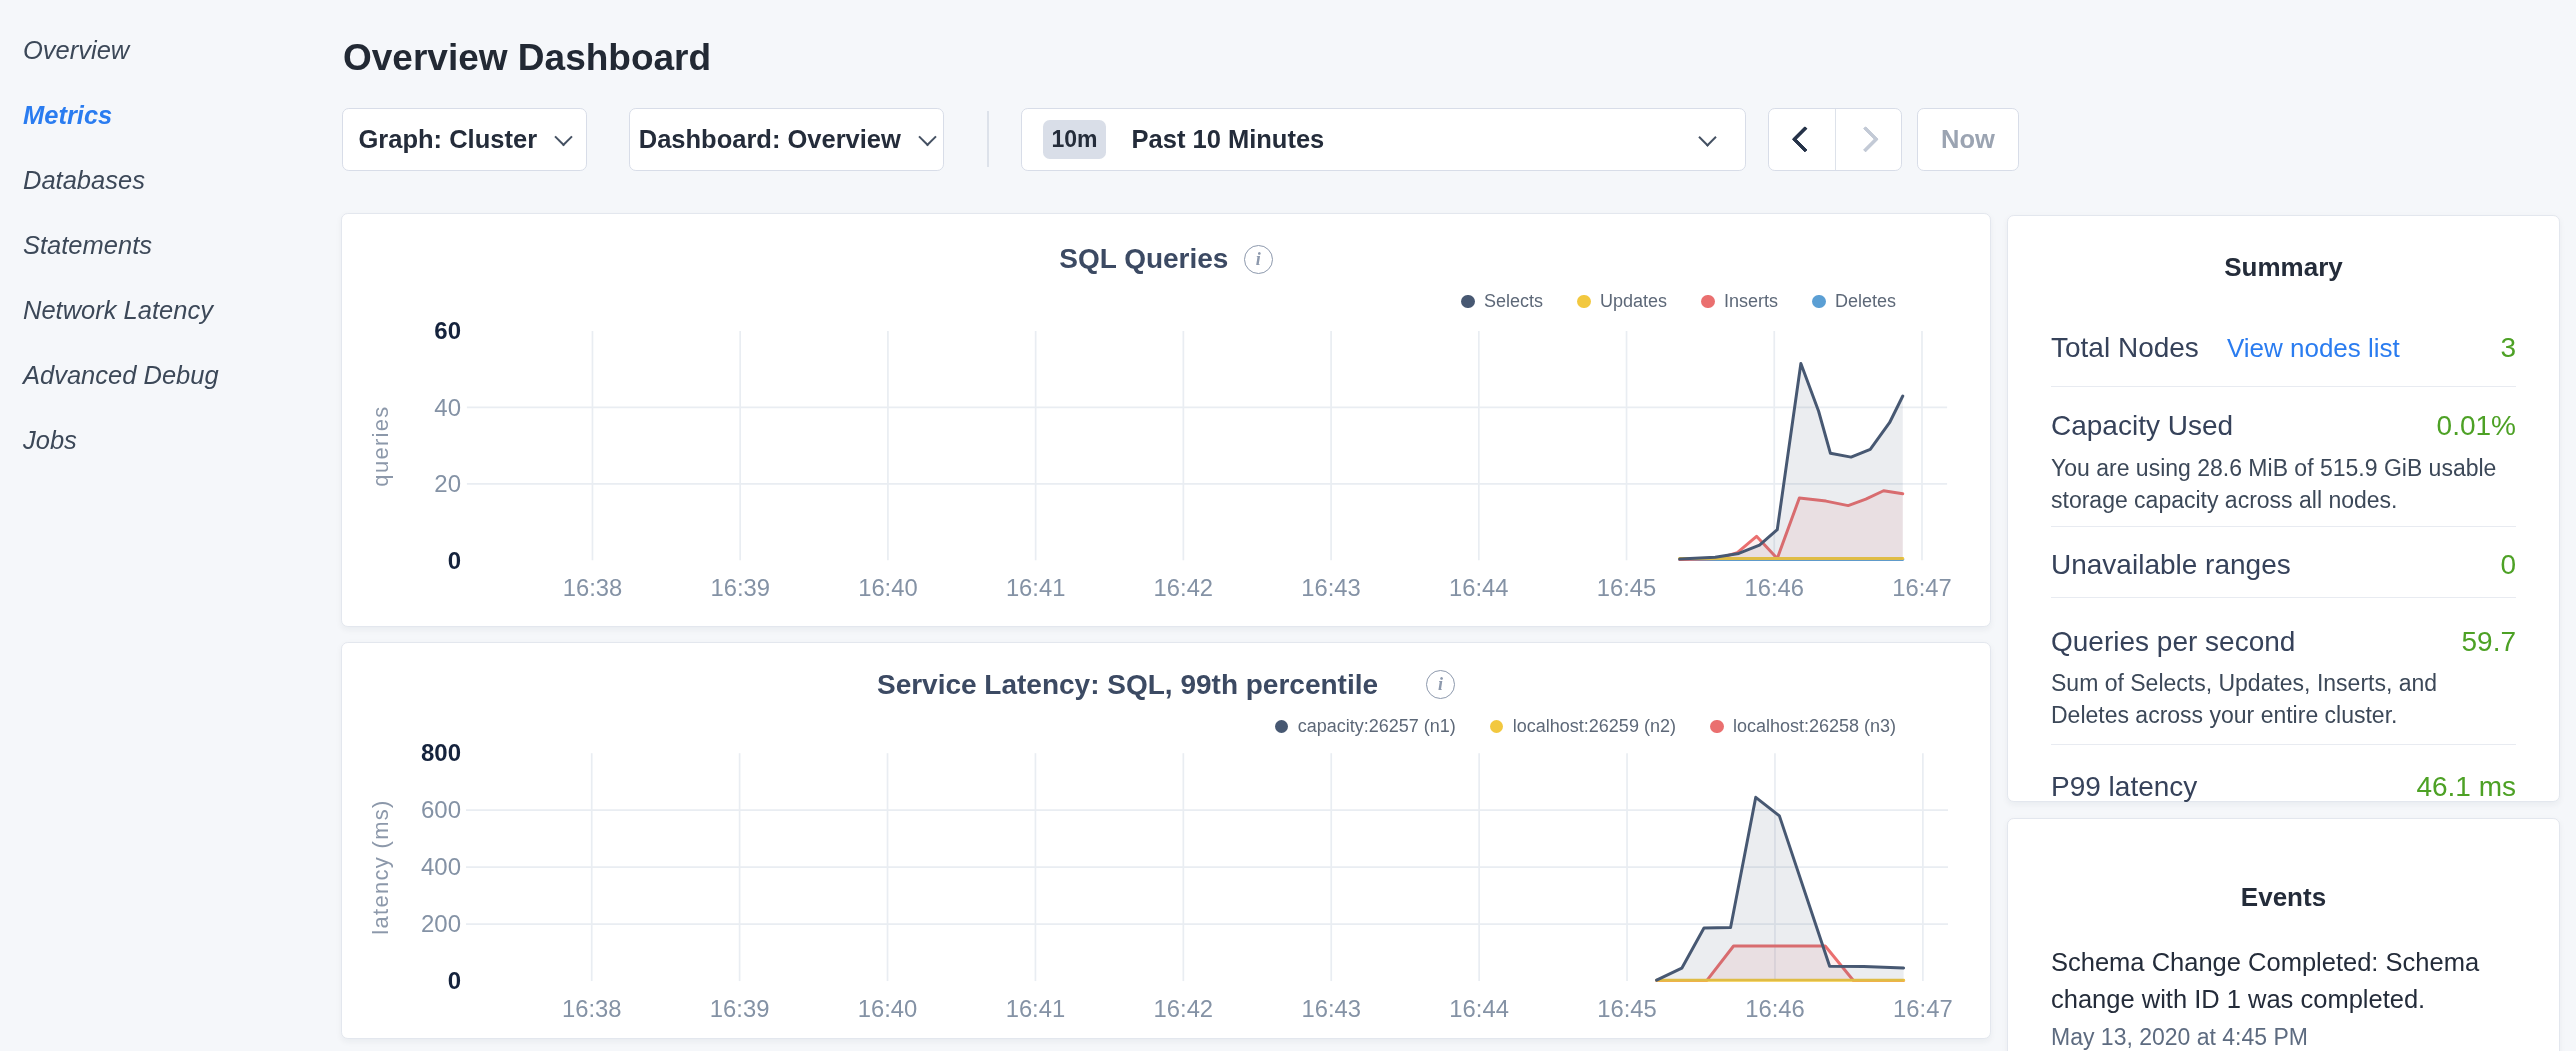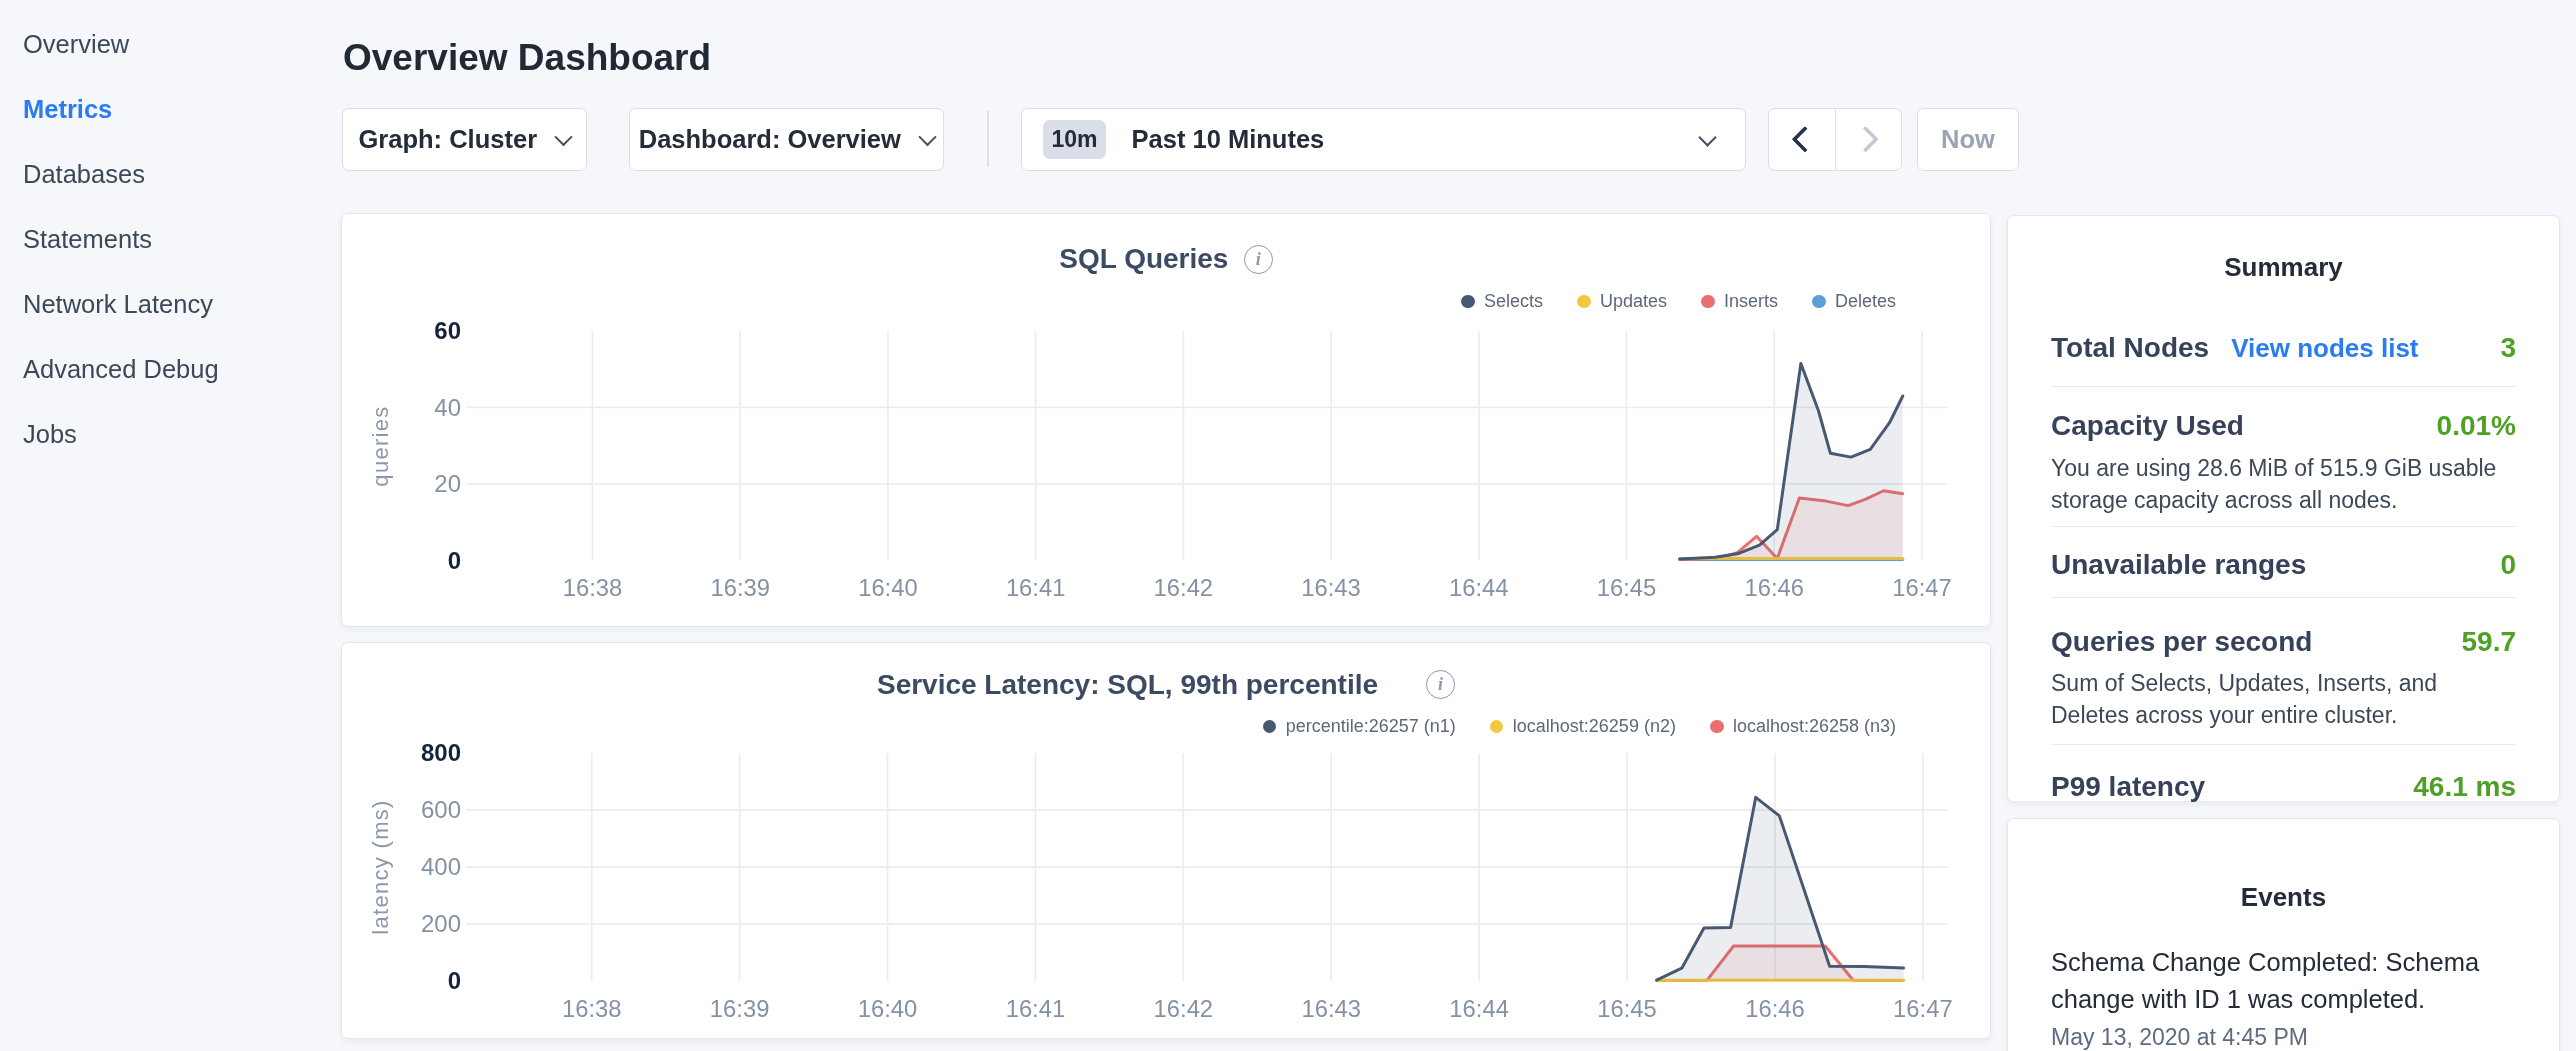--- a/index.html
+++ b/index.html
@@ -2,21 +2,21 @@
 <html style="font-size:13.6px"><head>
 <meta charset="utf-8">
 <style>
   html,body{margin:0;padding:0;}
   body{
     width:2576px;height:1051px;position:relative;overflow:hidden;
     background:#f5f7fa;color:#242c3a;
     font-family:"Liberation Sans", sans-serif;
   }
   
-  .sidebar{position:absolute;left:0;top:12px;width:340px;padding-top:0;}
+  .sidebar{position:absolute;left:0;top:0;width:340px;padding-top:18px;font-style:italic;}
   .nav-item{height:65px;display:flex;align-items:center;padding-left:23px;
     font-size:25.5px;color:#3c4858;font-weight:500;cursor:pointer;}
   .nav-item.active{color:#2a7cf0;font-weight:700;}
   
   .page-title{position:absolute;left:343px;top:12px;font-size:37px;font-weight:600;color:#222934;}
   .btn{position:absolute;top:108px;height:63px;background:#fff;border:1.7px solid #d8dde8;
     border-radius:6.8px;display:flex;align-items:center;justify-content:center;
     font-weight:700;font-size:25.5px;color:#242c3a;box-sizing:border-box;cursor:pointer;}
   #btn-graph{left:342px;width:245px;}
   #btn-dashboard{left:629px;width:315px;}
@@ -71,21 +71,21 @@
   #card-latency .plot{top:110px;}
   
   .panel-title{padding-top:36px;text-align:center;font-size:26px;font-weight:700;color:#242c3a;}
   .srow{margin:0 43px;border-top:0.9px solid #e8ebf1;}
   .srow.first{border-top:none;}
   .r1{padding:48px 0 21px;}
   .r2{padding:22px 0 10.2px;}
   .r3{padding:21px 0 15.3px;}
   .r4{padding:27px 0 12.8px;}
   .r5{padding:25px 0 17px;}
-  .srow-head{display:flex;align-items:flex-start;font-size:28px;font-weight:700;color:#36425a;line-height:34px;}
+  .srow-head{display:flex;align-items:flex-start;font-size:28px;font-weight:400;color:#36425a;line-height:34px;gap:6px;}
   .srow-value{margin-left:auto;color:#4da125;white-space:nowrap;}
   .nodes-link{color:#2a7cf0;margin-left:22px;font-size:26px;cursor:pointer;}
   .srow-desc{font-size:23px;color:#3c4858;line-height:32px;margin-top:8.5px;font-weight:400;}
   
   #card-events .panel-title{padding-top:63px;}
   .event-item{margin:31px 43px 0;}
   .event-text{font-size:25.5px;line-height:37px;color:#242c3a;}
   .event-time{font-size:23px;color:#5d6b80;margin-top:6px;}
 </style>
 </head>
@@ -196,21 +196,21 @@
 </section>
 
 <section class="card" id="card-latency">
   <div class="chart-title">
     <span>Service Latency: SQL, 99th percentile</span>
     <span class="info-icon">i</span>
   </div>
   <div class="chart-legend">
       <span class="legend-item">
         <span class="legend-dot" style="background: rgb(71, 88, 114);"></span>
-        <span>percentile:26257 (n1)</span>
+        <span>capacity:26257 (n1)</span>
       </span>
       <span class="legend-item">
         <span class="legend-dot" style="background: rgb(242, 200, 63);"></span>
         <span>localhost:26259 (n2)</span>
       </span>
       <span class="legend-item">
         <span class="legend-dot" style="background: rgb(234, 111, 111);"></span>
         <span>localhost:26258 (n3)</span>
       </span>
     </div>

